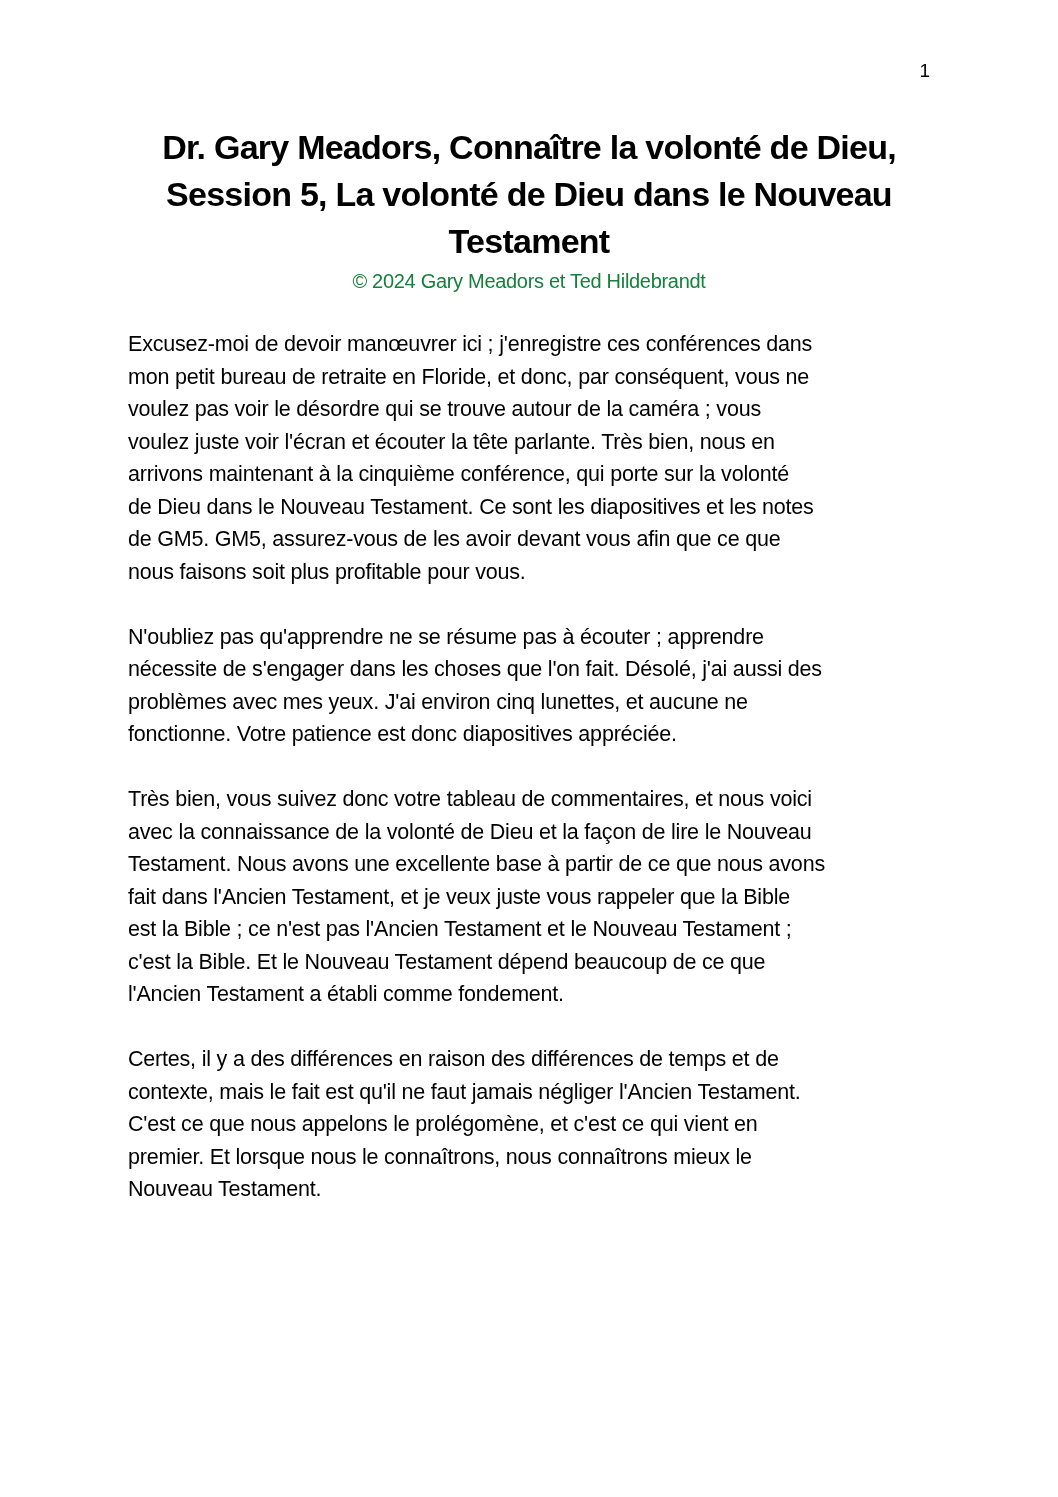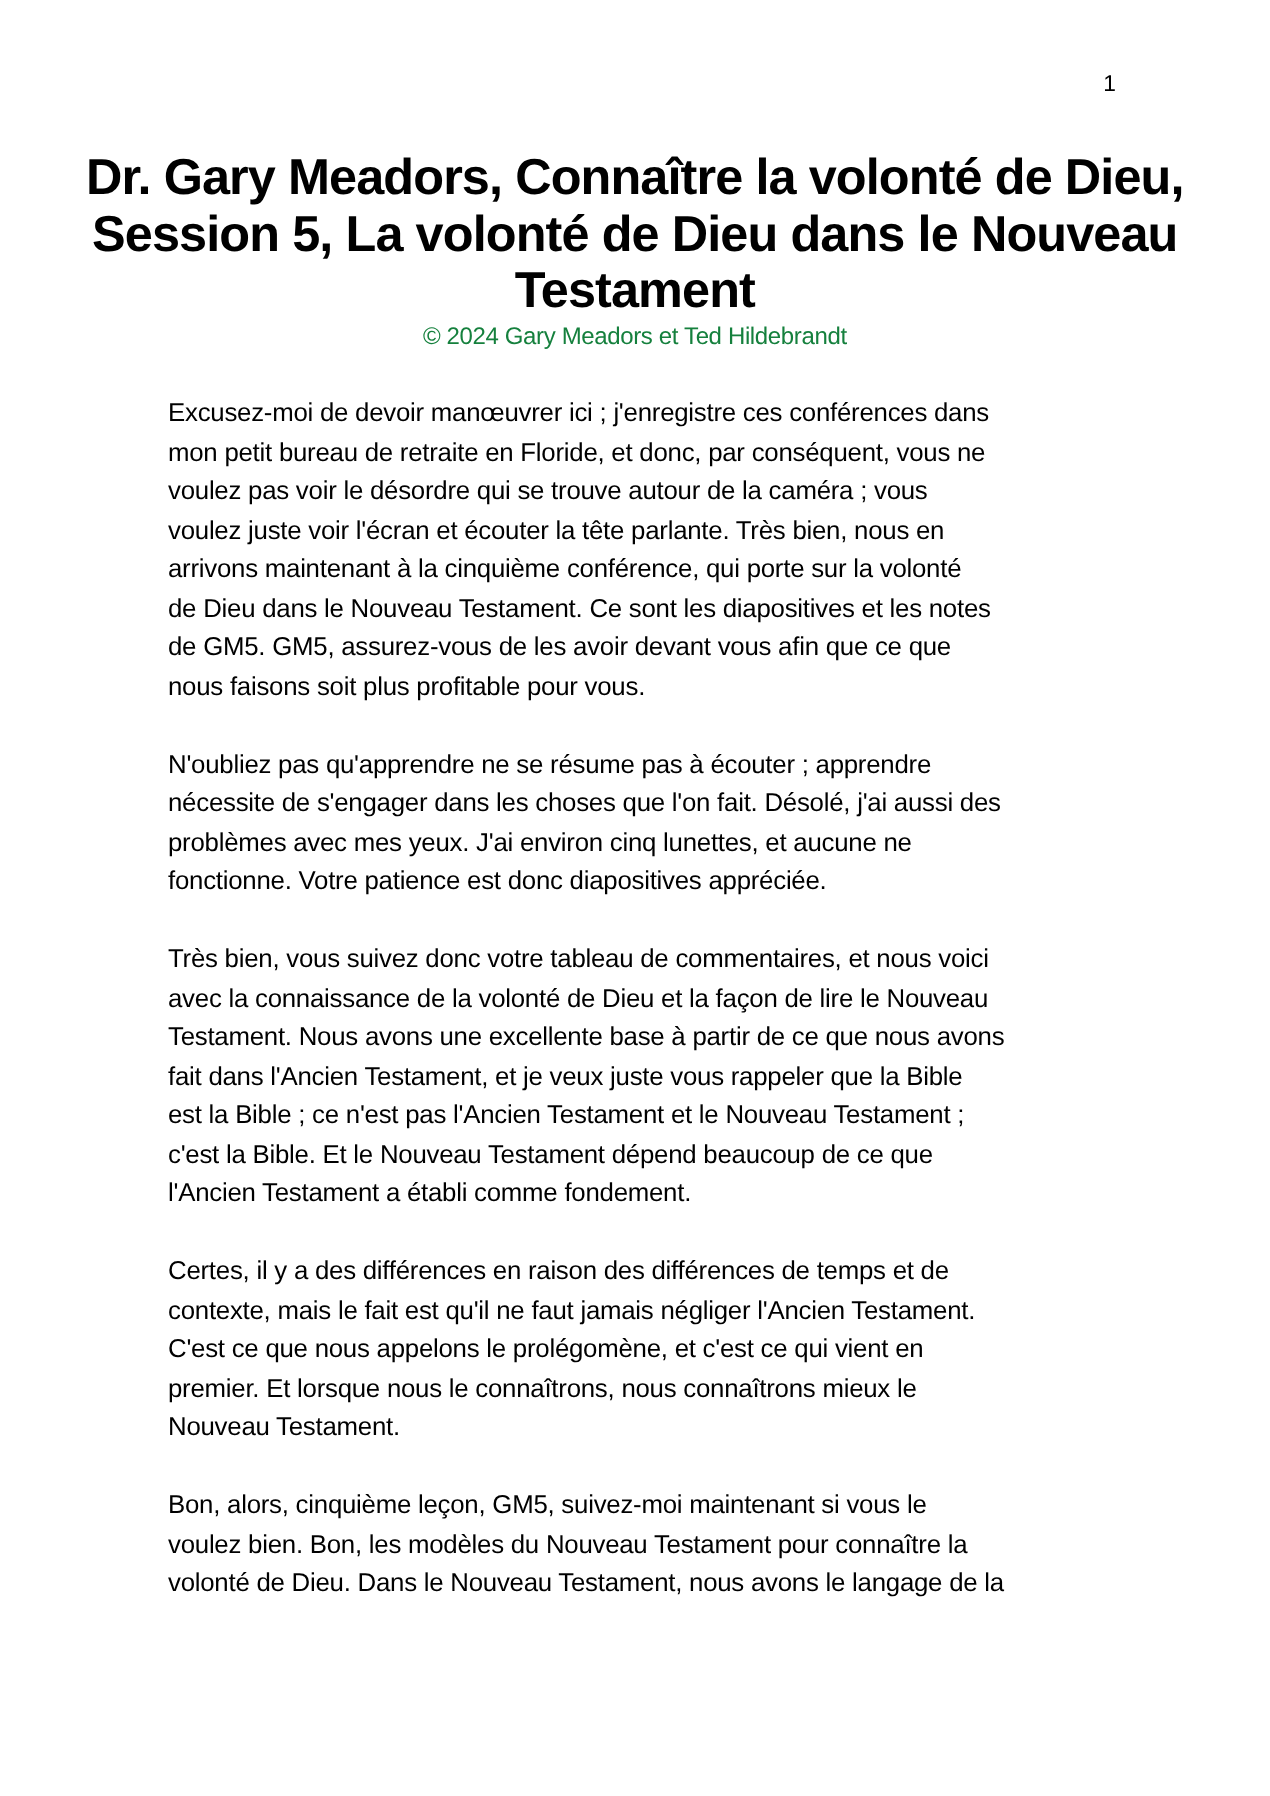--- a/index.html
+++ b/index.html
@@ -24,42 +24,42 @@
     line-height: 24px;
     color: #000000;
   }
   .doc-title {
     position: absolute;
     top: 124px;
     left: 60px;
     right: 60px;
     margin: 0;
     text-align: center;
-    font-size: 42px;
+    font-size: 34px;
     line-height: 47px;
     font-weight: 700;
     letter-spacing: -0.75px;
     white-space: pre-line;
     color: #000000;
   }
   .copyright {
     position: absolute;
     top: 267px;
     left: 0;
     right: 0;
     text-align: center;
     font-size: 20px;
     line-height: 29px;
     letter-spacing: -0.3px;
     color: #15803d;
   }
   .doc-body {
     position: absolute;
     top: 328px;
-    left: 140px;
+    left: 128px;
     width: 806px;
     font-size: 21.5px;
     line-height: 32.5px;
     letter-spacing: -0.2px;
     color: #000000;
   }
   .doc-body p {
     margin: 0 0 32.5px 0;
     white-space: pre-line;
     text-align: left;
@@ -96,18 +96,15 @@
 Testament. Nous avons une excellente base à partir de ce que nous avons
 fait dans l'Ancien Testament, et je veux juste vous rappeler que la Bible
 est la Bible ; ce n'est pas l'Ancien Testament et le Nouveau Testament ;
 c'est la Bible. Et le Nouveau Testament dépend beaucoup de ce que
 l'Ancien Testament a établi comme fondement.</p>
     <p>Certes, il y a des différences en raison des différences de temps et de
 contexte, mais le fait est qu'il ne faut jamais négliger l'Ancien Testament.
 C'est ce que nous appelons le prolégomène, et c'est ce qui vient en
 premier. Et lorsque nous le connaîtrons, nous connaîtrons mieux le
 Nouveau Testament.</p>
-    <p>Bon, alors, cinquième leçon, GM5, suivez-moi maintenant si vous le
-voulez bien. Bon, les modèles du Nouveau Testament pour connaître la
-volonté de Dieu. Dans le Nouveau Testament, nous avons le langage de la</p>
   </div>
 
 </div>
 
 </body></html>

